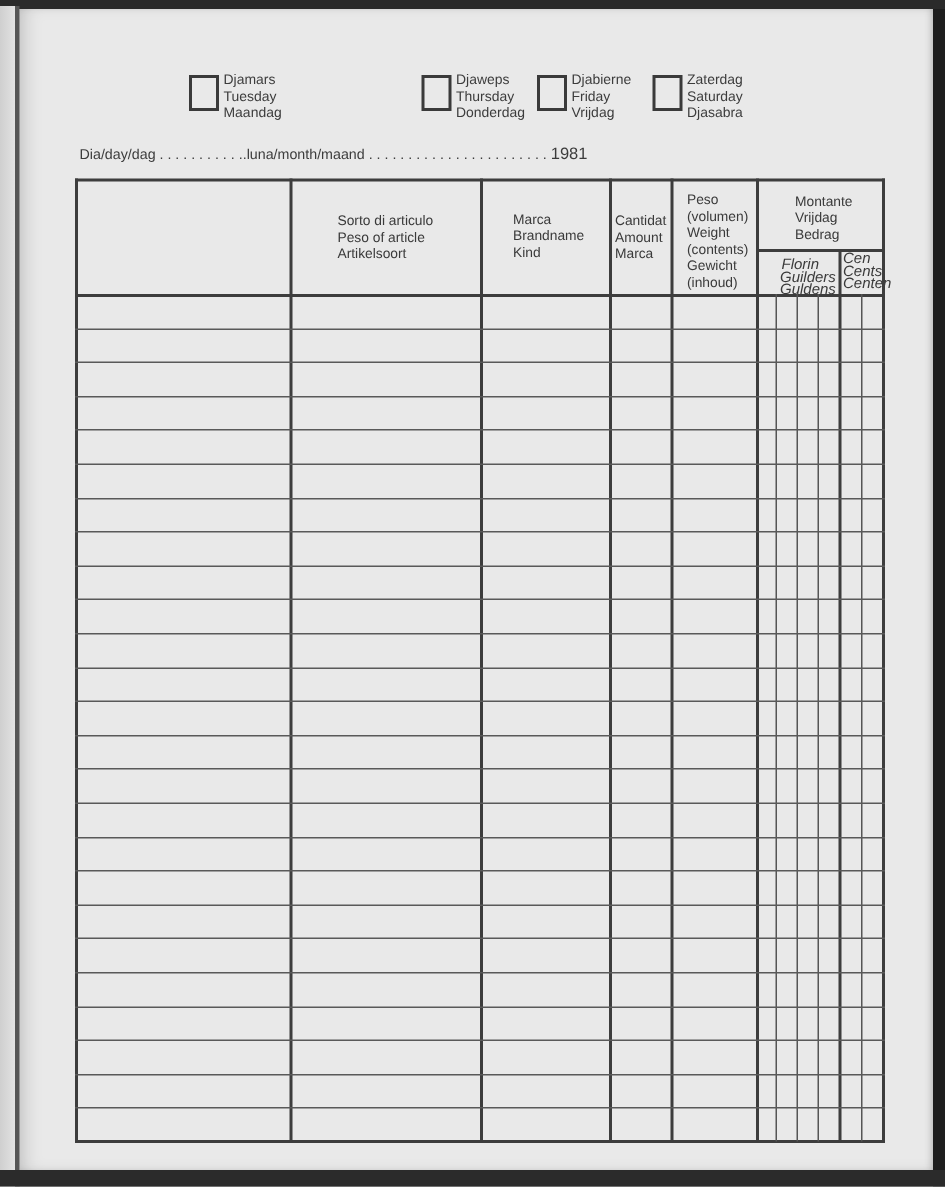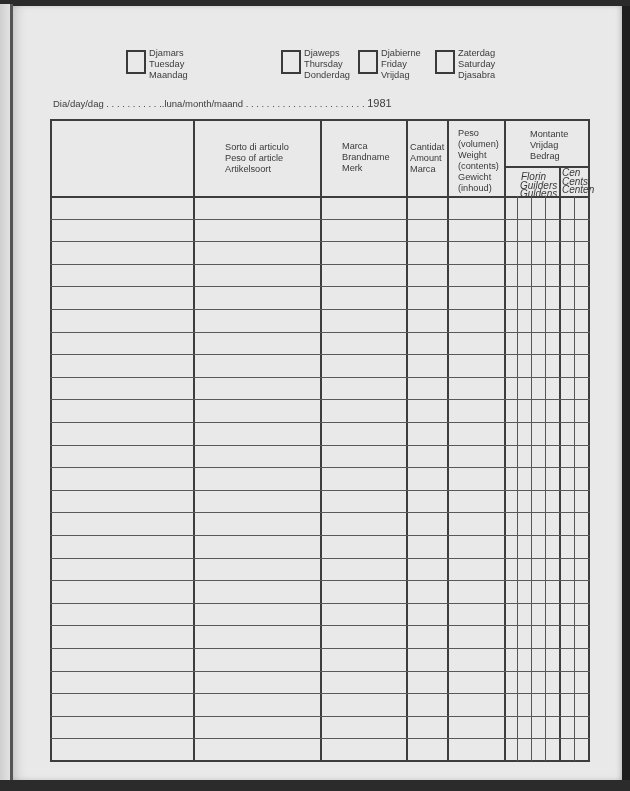--- a/index.html
+++ b/index.html
@@ -107,21 +107,21 @@
 <div class="tbl" id="tbl" style="height: 642px;">
 
   <div class="hdr-text" style="left:175px; top:23px;">
     <div>Sorto di articulo</div>
     <div>Peso of article</div>
     <div>Artikelsoort</div>
   </div>
   <div class="hdr-text" style="left:292px; top:22px;">
     <div>Marca</div>
     <div>Brandname</div>
-    <div>Merk</div>
+    <div>Kind</div>
   </div>
   <div class="hdr-text" style="left:360px; top:23px;">
     <div>Cantidat</div>
     <div>Amount</div>
     <div>Marca</div>
   </div>
   <div class="hdr-text" style="left:408px; top:9px;">
     <div>Peso</div>
     <div>(volumen)</div>
     <div>Weight</div>

